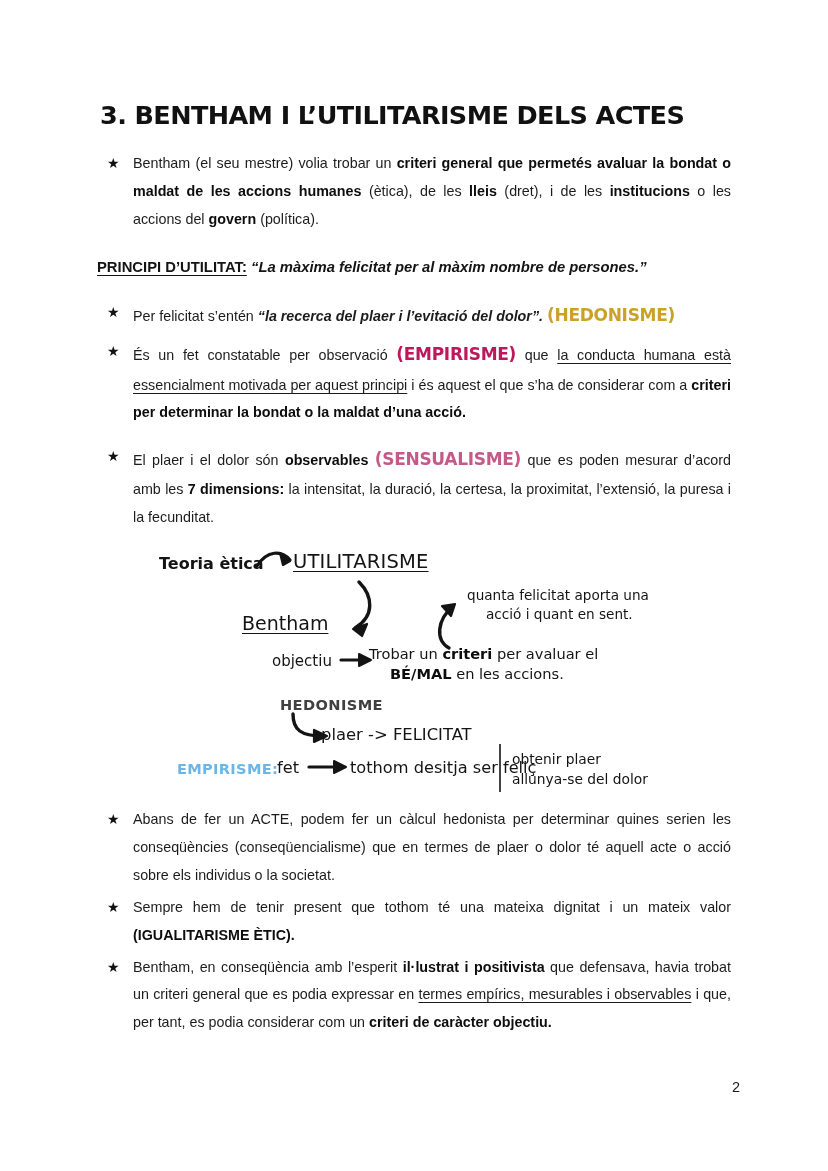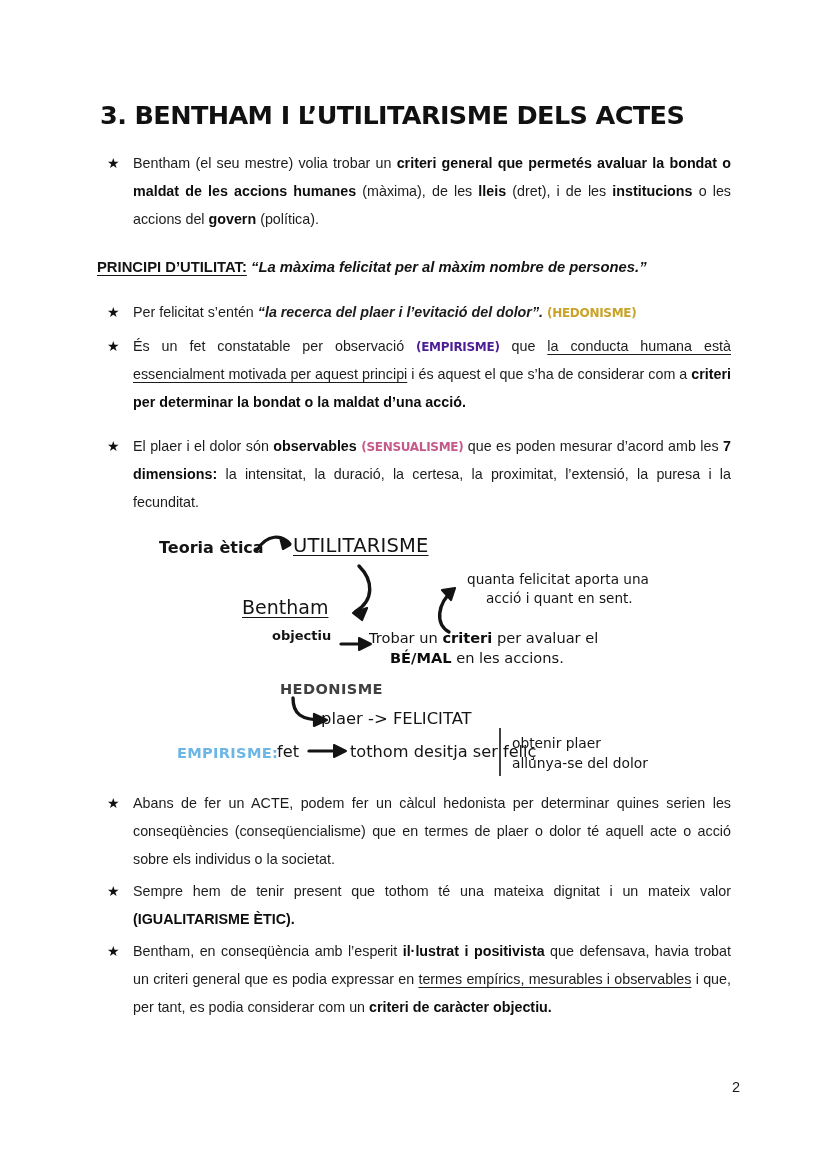--- a/index.html
+++ b/index.html
@@ -78,21 +78,21 @@
   }
   .principle .quote {
     font-weight: bold;
     font-style: italic;
   }
 
   
   .kw {
     font-family: "DejaVu Sans", sans-serif;
     font-weight: bold;
-    font-size: 12px;
+    font-size: 17px;
     letter-spacing: -0.3px;
   }
 
   
   .sec-head {
     font-weight: bold;
     font-size: 14.6px;
     margin: 18px 0 8px 0;
     color: #0d0d0d;
     letter-spacing: 0.1px;
@@ -117,21 +117,21 @@
   .dg {
     position: absolute;
     white-space: nowrap;
     color: #141414;
   }
   .dg-u  { text-decoration: underline; text-underline-offset: 3px; }
 
   .d-teoria    { left: 62px;  top: 6px;   font-size: 16px; font-weight: bold; }
   .d-utilit    { left: 196px; top: 2px;   font-size: 19.5px; letter-spacing: 0.2px; }
   .d-bentham   { left: 145px; top: 64px;  font-size: 19px; }
-  .d-objectiu  { left: 175px; top: 96px; font-size: 13px; font-weight: bold; }
+  .d-objectiu  { left: 175px; top: 104px; font-size: 15px; font-weight: normal; }
   .d-trobar1   { left: 272px; top: 97px;  font-size: 14.6px; }
   .d-trobar2   { left: 293px; top: 117px; font-size: 14.6px; }
   .d-quanta1   { left: 370px; top: 39px;  font-size: 13.6px; }
   .d-quanta2   { left: 389px; top: 58px;  font-size: 13.6px; }
   .d-hedo      { left: 183px; top: 148px; font-size: 14.6px; font-weight: bold; letter-spacing: 0.4px; }
   .d-plaer     { left: 224px; top: 177px; font-size: 16.4px; }
   .d-empi      { left: 80px;  top: 212px; font-size: 14.6px; font-weight: bold; letter-spacing: 0.3px; }
   .d-fet       { left: 180px; top: 210px; font-size: 16.2px; }
   .d-tothom    { left: 253px; top: 210px; font-size: 16.2px; }
   .d-obt1      { left: 415px; top: 203px; font-size: 13.8px; }
@@ -155,38 +155,38 @@
 </head>
 <body>
 
 <div id="page">
   <div class="content">
 
     <h1 class="doc-title">3. BENTHAM I L’UTILITARISME DELS ACTES</h1>
 
     <ul class="bullets">
       <li>
-        <span class="star">★</span><span>Bentham (el seu mestre) volia trobar un </span><b>criteri general que permetés avaluar la bondat o maldat de les accions humanes</b><span> (màxima), de les </span><b>lleis</b><span> (dret), i de les </span><b>institucions</b><span> o les accions del </span><b>govern</b><span> (política).</span>
+        <span class="star">★</span><span>Bentham (el seu mestre) volia trobar un </span><b>criteri general que permetés avaluar la bondat o maldat de les accions humanes</b><span> (ètica), de les </span><b>lleis</b><span> (dret), i de les </span><b>institucions</b><span> o les accions del </span><b>govern</b><span> (política).</span>
       </li>
     </ul>
 
     <div class="principle">
       <span class="lead">PRINCIPI D’UTILITAT:</span>
       <span class="quote">“La màxima felicitat per al màxim nombre de persones.”</span>
     </div>
 
     <ul class="bullets">
 
       <li class="tight">
         <span class="star">★</span><span>Per felicitat s’entén </span><span class="italbold">“la recerca del plaer i l’evitació del dolor”.</span>
         <span class="kw" style="color:#c9a227">(HEDONISME)</span>
       </li>
 
       <li>
-        <span class="star">★</span><span>És un fet constatable per observació </span><span class="kw" style="color:#4c1d95">(EMPIRISME)</span><span> que </span><span class="u">la conducta humana està essencialment motivada per aquest principi</span><span> i és aquest el que s’ha de considerar com a </span><b>criteri per determinar la bondat o la maldat d’una acció.</b>
+        <span class="star">★</span><span>És un fet constatable per observació </span><span class="kw" style="color:#be185d">(EMPIRISME)</span><span> que </span><span class="u">la conducta humana està essencialment motivada per aquest principi</span><span> i és aquest el que s’ha de considerar com a </span><b>criteri per determinar la bondat o la maldat d’una acció.</b>
       </li>
 
       <li>
         <span class="star">★</span><span>El plaer i el dolor són </span><b>observables</b>
         <span class="kw" style="color:#c4598a">(SENSUALISME)</span><span> que es poden mesurar d’acord amb les </span><b>7 dimensions:</b><span> la intensitat, la duració, la certesa, la proximitat, l’extensió, la puresa i la fecunditat.</span>
       </li>
     </ul>
 
     <div class="diagram">
       <svg viewBox="0 0 634 252">

